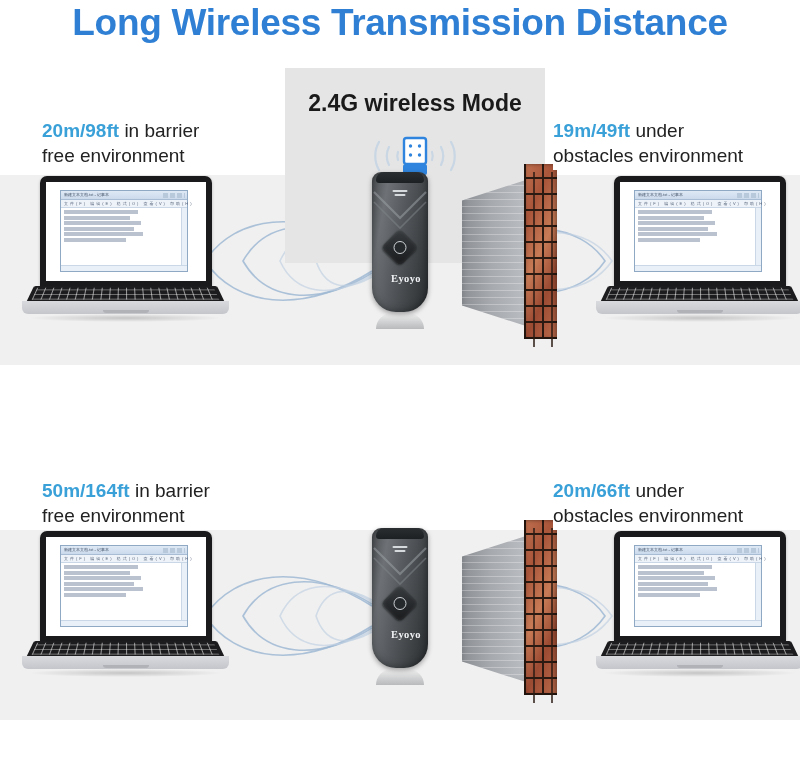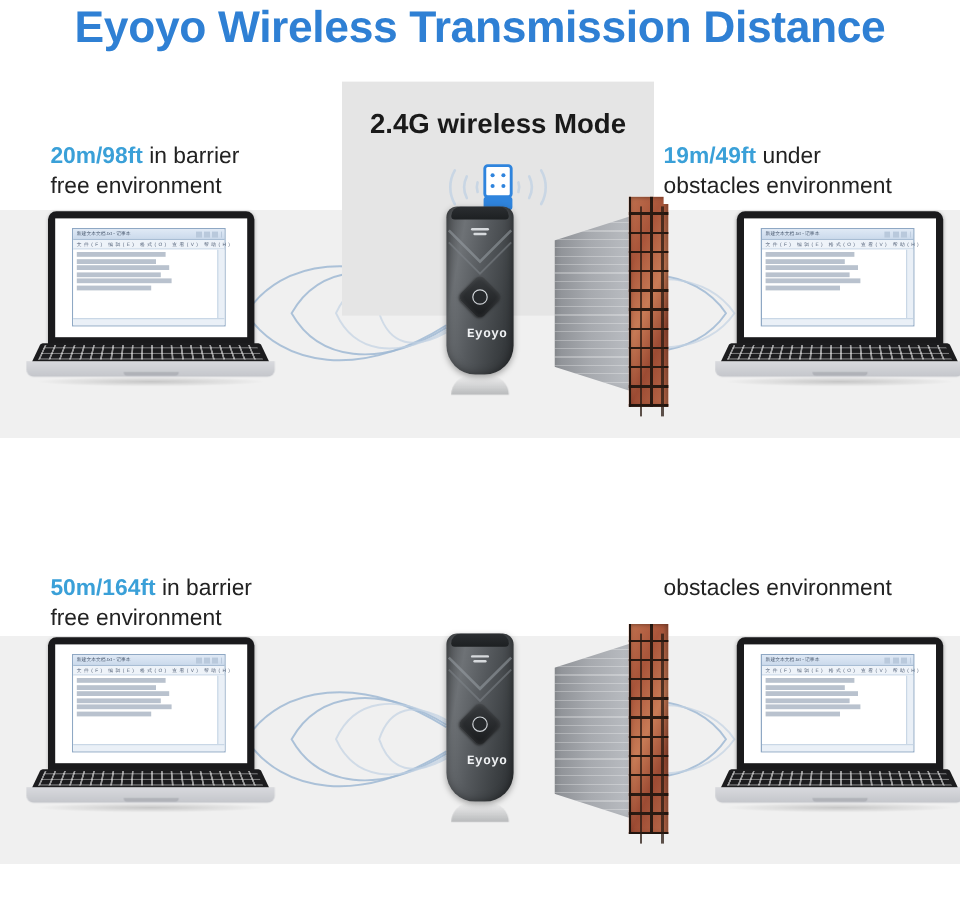--- a/index.html
+++ b/index.html
@@ -207,21 +207,21 @@
     position: absolute; left: 50%; top: 69px; transform: translateX(-50%);
     width: 13px; height: 13px; border-radius: 50%;
     border: 1.6px solid #cfd3d7;
     background: #26292c;
   }
   .sc-brand {
     position: absolute; left: 0; top: 101px; width: 68px;
     text-align: center;
     font-size: 10.5px; font-weight: bold; color: #f0f2f4;
     letter-spacing: .4px;
-    font-family: Liberation Mono, monospace;
+    font-family: Liberation Serif, serif;
   }
   .sc-reflect {
     position: absolute; left: 4px; top: 141px; width: 48px; height: 16px;
     background: linear-gradient(#6b6f73, rgba(190,192,196,0));
     border-radius: 0 0 18px 18px;
     opacity: .42;
     transform: scaleY(-1);
   }
 
   
@@ -254,21 +254,21 @@
   
   .arc-line { fill: none; stroke: #c9d6e4; stroke-width: 2.2; stroke-linecap: round; }
   .wave-path { fill: none; stroke: #9fb9d4; stroke-width: 1.6; opacity: .85; }
   .wave-path.faint { stroke: #c2d2e2; opacity: .7; }
 </style>
 </head>
 <body>
 
 <div class="page">
 
-  <div class="title">Eyoyo Wireless Transmission Distance</div>
+  <div class="title">Long Wireless Transmission Distance</div>
 
   <div class="section sec-top">
 
     <div class="stage"></div>
 
     <svg class="waves" viewBox="0 0 800 330">
       <path class="wave-path" d="M372 195 C 300 150, 235 160, 205 205 C 235 250, 300 260, 372 215"></path>
       <path class="wave-path" d="M372 193 C 315 158, 265 166, 243 205 C 265 244, 315 252, 372 217"></path>
       <path class="wave-path faint" d="M372 191 C 330 166, 295 172, 280 205 C 295 238, 330 244, 372 219"></path>
       <path class="wave-path faint" d="M372 189 C 345 174, 325 178, 316 205 C 325 232, 345 236, 372 221"></path>
@@ -505,17 +505,18 @@
       </div>
       <div class="sc-reflect"></div>
     </div>
 
 
     <div class="caption cap-left">
       <div><span class="dist">50m/164ft</span><span> in barrier</span></div>
       <div>free environment</div>
     </div>
     <div class="caption cap-right">
+      <div><span class="dist">20m/66ft</span><span> under</span></div>
       <div>obstacles environment</div>
     </div>
   </div>
 
 </div>
 
 </body></html>

